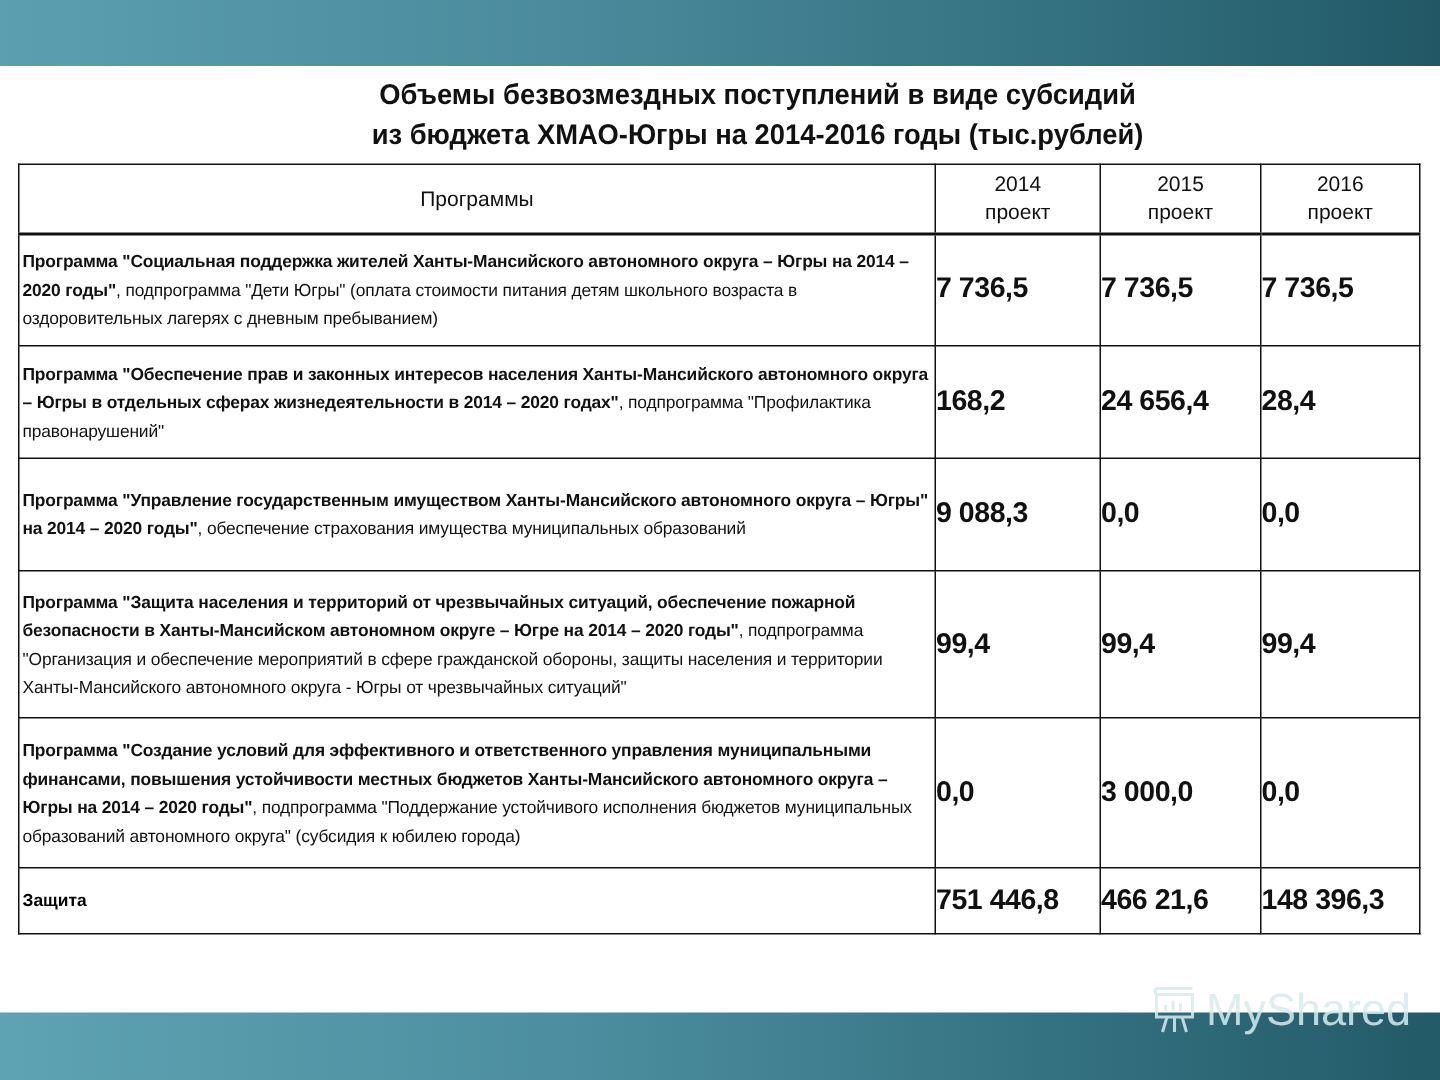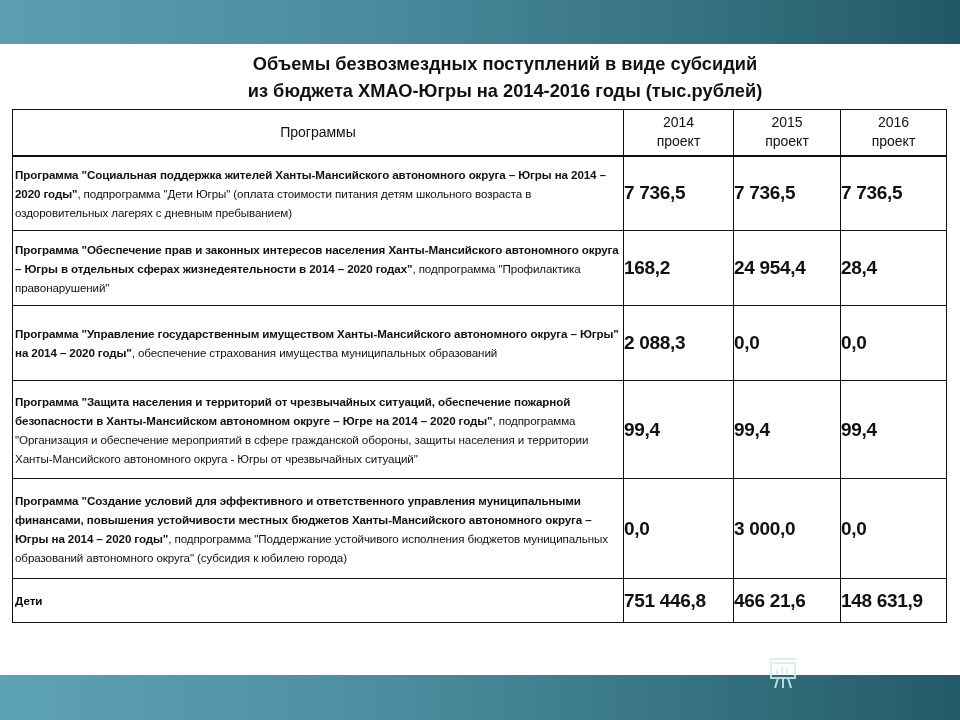--- a/index.html
+++ b/index.html
@@ -58,56 +58,57 @@
   <tbody>
     <tr style="height:75px">
       <td class="prog"><b>Программа "Социальная поддержка жителей Ханты-Мансийского автономного округа – Югры на 2014 – 2020 годы"</b><span>, подпрограмма "Дети Югры" (оплата стоимости питания детям школьного возраста в оздоровительных лагерях с дневным пребыванием)</span></td>
       <td class="num">7 736,5</td>
       <td class="num">7 736,5</td>
       <td class="num">7 736,5</td>
     </tr>
     <tr style="height:75px">
       <td class="prog"><b>Программа "Обеспечение прав и законных интересов населения Ханты-Мансийского автономного округа – Югры в отдельных сферах жизнедеятельности в 2014 – 2020 годах"</b><span>, подпрограмма "Профилактика правонарушений"</span></td>
       <td class="num">168,2</td>
-      <td class="num">24 954,4</td>
+      <td class="num">24 656,4</td>
       <td class="num">28,4</td>
     </tr>
     <tr style="height:75px">
       <td class="prog"><b>Программа "Управление государственным имуществом Ханты-Мансийского автономного округа – Югры" на 2014 – 2020 годы"</b><span>, обеспечение страхования имущества муниципальных образований</span></td>
-      <td class="num">2 088,3</td>
+      <td class="num">9 088,3</td>
       <td class="num">0,0</td>
       <td class="num">0,0</td>
     </tr>
     <tr style="height:98px">
       <td class="prog"><b>Программа "Защита населения и территорий от чрезвычайных ситуаций, обеспечение пожарной безопасности в Ханты-Мансийском автономном округе – Югре на 2014 – 2020 годы"</b><span>, подпрограмма "Организация и обеспечение мероприятий в сфере гражданской обороны, защиты населения и территории Ханты-Мансийского автономного округа - Югры от чрезвычайных ситуаций"</span></td>
       <td class="num">99,4</td>
       <td class="num">99,4</td>
       <td class="num">99,4</td>
     </tr>
     <tr style="height:100px">
       <td class="prog"><b>Программа "Создание условий для эффективного и ответственного управления муниципальными финансами, повышения устойчивости местных бюджетов Ханты-Мансийского автономного округа – Югры на 2014 – 2020 годы"</b><span>, подпрограмма "Поддержание устойчивого исполнения бюджетов муниципальных образований автономного округа" (субсидия к юбилею города)</span></td>
       <td class="num">0,0</td>
       <td class="num">3 000,0</td>
       <td class="num">0,0</td>
     </tr>
     <tr style="height:44px">
-      <td class="total-label">Дети</td>
+      <td class="total-label">Защита</td>
       <td class="num">751 446,8</td>
       <td class="num">466 21,6</td>
-      <td class="num">148 631,9</td>
+      <td class="num">148 396,3</td>
     </tr>
   </tbody>
 </table>
 
 <div class="bottom-band"></div>
 
 <div class="watermark">
   <svg width="30" height="32" viewBox="0 0 30 32" fill="none" stroke="#d8ecee" stroke-width="2">
     <rect x="3" y="5" width="24" height="15"></rect>
     <path d="M3 5 Q1 3 3 1 L27 1"></path>
     <line x1="9" y1="16" x2="9" y2="12"></line>
       <line x1="14" y1="16" x2="14" y2="9"></line>
       <line x1="19" y1="16" x2="19" y2="11"></line>
     <line x1="10" y1="20" x2="7" y2="30"></line>
       <line x1="15" y1="20" x2="15" y2="30"></line>
       <line x1="20" y1="20" x2="23" y2="30"></line>
   </svg>
+  <span>MyShared</span>
 </div>
 
 </body></html>

